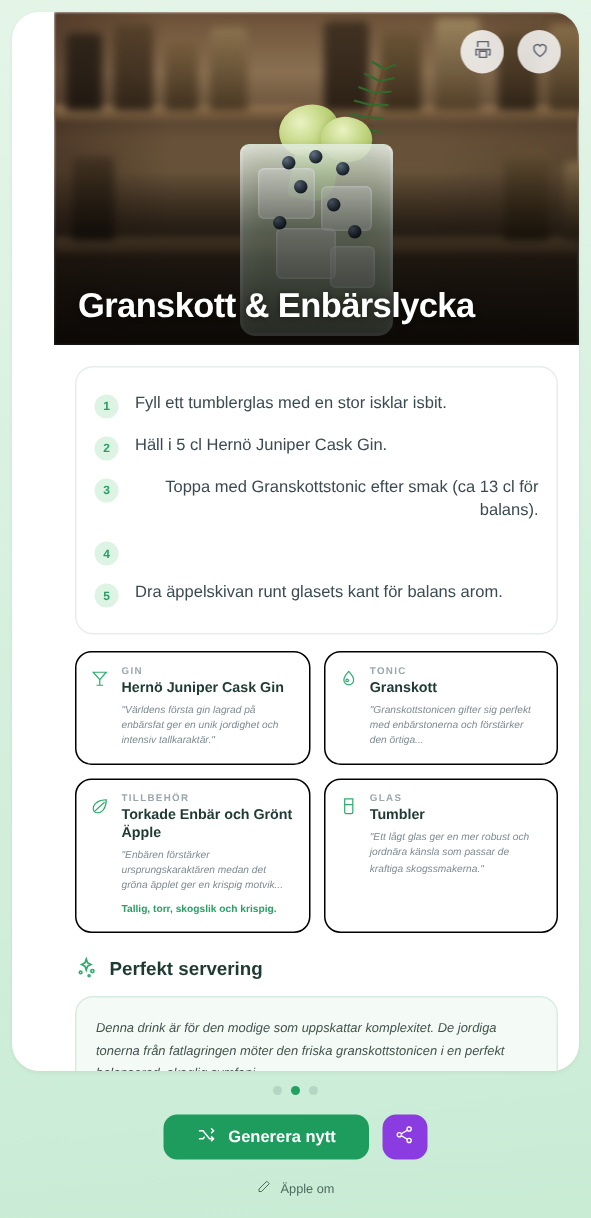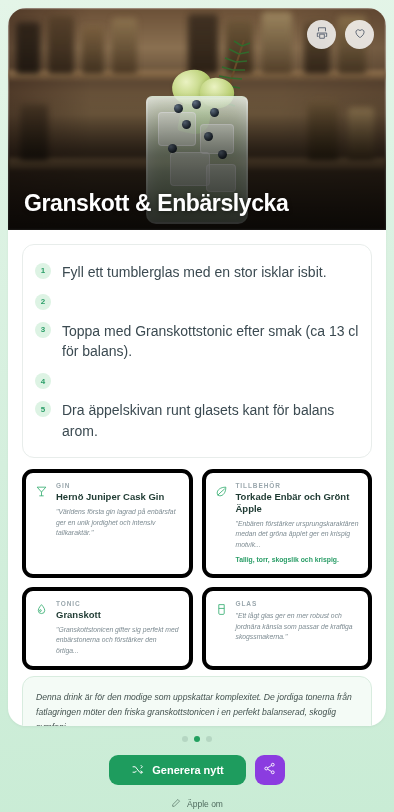--- a/index.html
+++ b/index.html
@@ -17,20 +17,21 @@
   
   .card {
     margin: 8px 8px 0 8px;
     background: #ffffff;
     border-radius: 18px;
     overflow: hidden;
     flex: 1 1 auto;
     min-height: 0;
     display: flex; flex-direction: column;
     box-shadow: 0 1px 3px rgba(0,0,0,.05);
+    padding-left: 28px;
   }
 
   
   .hero {
     position: relative;
     height: 222px;
     flex: 0 0 222px;
     overflow: hidden;
   }
   .hero-img { position: absolute; inset: 0; }
@@ -143,26 +144,26 @@
   }
   .step { display: flex; align-items: flex-start; gap: 11px; padding: 5.5px 0; }
   .step-num {
     flex: 0 0 auto;
     width: 16px; height: 16px; border-radius: 50%;
     background: #ddf3e4; color: #2b9e68;
     font-size: 8px; font-weight: bold;
     display: flex; align-items: center; justify-content: center;
     margin-top: 1px;
   }
-  .step-txt { font-size: 14px; color: #3b4a51; line-height: 1.45; }
+  .step-txt { font-size: 11px; color: #3b4a51; line-height: 1.45; text-align: right; }
 
   
   .grid { display: grid; grid-template-columns: 1fr 1fr; gap: 9px; margin-top: 11px; }
   .ing {
-    border: 4px solid #000000; border-radius: 11px;
+    border: 1px solid #000000; border-radius: 11px;
     padding: 9px 9px 10px 9px;
     display: flex; gap: 7px;
   }
   .ing-ico { flex: 0 0 14px; padding-top: 2px; }
   .ing-ico svg { width: 13px; height: 13px; stroke: #2fab6d; fill: none; stroke-width: 1.5; }
   .ing-kicker {
     font-size: 6.5px; letter-spacing: .9px; font-weight: bold;
     color: #9aa7ad; text-transform: uppercase;
   }
   .ing-name { font-size: 9.5px; font-weight: bold; color: #1e3a32; margin-top: 2px; line-height:1.25; }
@@ -178,21 +179,21 @@
   
   .serve-box {
     margin-top: 6px;
     border: 1px solid #d8ecdf; border-radius: 12px;
     background: #f4fbf6;
     padding: 13px 13px;
   }
   .serve-txt { font-size: 8.6px; font-style: italic; color: #43524f; line-height: 1.75; }
 
   
-  .footer { flex: 0 0 auto; padding: 10px 0 2px 0; }
+  .footer { flex: 0 0 auto; padding: 10px 0 14px 0; }
   .dots { display: flex; gap: 6px; justify-content: center; margin-bottom: 13px; }
   .dot { width: 6px; height: 6px; border-radius: 50%; background: #b5d6c2; }
   .dot.active { background: #22a05f; }
   .actions { display: flex; gap: 9px; justify-content: center; align-items: center; }
   .btn-primary {
     background: #1e9c5e; color: #fff;
     border: none; border-radius: 9px;
     height: 30px; padding: 0 22px;
     font-size: 11px; font-weight: bold;
     display: flex; align-items: center; gap: 8px;
@@ -293,20 +294,21 @@
   <div class="body">
 
 
     <div class="steps">
       <div class="step">
         <span class="step-num">1</span>
         <span class="step-txt">Fyll ett tumblerglas med en stor isklar isbit.</span>
       </div>
       <div class="step">
         <span class="step-num">2</span>
+        <span class="step-txt">Häll i 5 cl Hernö Juniper Cask Gin.</span>
       </div>
       <div class="step">
         <span class="step-num">3</span>
         <span class="step-txt">Toppa med Granskottstonic efter smak (ca 13 cl för balans).</span>
       </div>
       <div class="step">
         <span class="step-num">4</span>
       </div>
       <div class="step">
         <span class="step-num">5</span>
@@ -320,20 +322,34 @@
         <span class="ing-ico">
           <svg viewBox="0 0 24 24">
               <path d="M4 4h16l-8 9z"></path>
               <path d="M12 13v7M8 20h8"></path>
             </svg>
         </span>
         <div>
           <div class="ing-kicker">GIN</div>
           <div class="ing-name">Hernö Juniper Cask Gin</div>
           <div class="ing-desc">"Världens första gin lagrad på enbärsfat ger en unik jordighet och intensiv tallkaraktär."</div>
+        </div>
+      </div>
+
+      <div class="ing">
+        <span class="ing-ico">
+          <svg viewBox="0 0 24 24">
+              <path d="M12 3s6 6.5 6 10.5A6 6 0 0 1 6 13.5C6 9.5 12 3 12 3z"></path>
+              <circle cx="10" cy="14" r="1.6"></circle>
+            </svg>
+        </span>
+        <div>
+          <div class="ing-kicker">TONIC</div>
+          <div class="ing-name">Granskott</div>
+          <div class="ing-desc">"Granskottstonicen gifter sig perfekt med enbärstonerna och förstärker den örtiga...</div>
         </div>
       </div>
 
       <div class="ing">
         <span class="ing-ico">
           <svg viewBox="0 0 24 24">
               <path d="M20 4C10 4 4 9 4 15a5 5 0 0 0 5 5c6 0 11-6 11-16z"></path>
               <path d="M5 19C9 15 13 11 18 7"></path>
             </svg>
         </span>
@@ -341,46 +357,44 @@
           <div class="ing-kicker">TILLBEHÖR</div>
           <div class="ing-name">Torkade Enbär och Grönt Äpple</div>
           <div class="ing-desc">"Enbären förstärker ursprungskaraktären medan det gröna äpplet ger en krispig motvik...</div>
           <div class="ing-tag">Tallig, torr, skogslik och krispig.</div>
         </div>
       </div>
 
       <div class="ing">
         <span class="ing-ico">
           <svg viewBox="0 0 24 24">
-              <path d="M12 3s6 6.5 6 10.5A6 6 0 0 1 6 13.5C6 9.5 12 3 12 3z"></path>
-              <circle cx="10" cy="14" r="1.6"></circle>
-            </svg>
-        </span>
-        <div>
-          <div class="ing-kicker">TONIC</div>
-          <div class="ing-name">Granskott</div>
-          <div class="ing-desc">"Granskottstonicen gifter sig perfekt med enbärstonerna och förstärker den örtiga...</div>
-        </div>
-      </div>
-
-      <div class="ing">
-        <span class="ing-ico">
-          <svg viewBox="0 0 24 24">
               <path d="M7 3h10v16a2 2 0 0 1-2 2H9a2 2 0 0 1-2-2z"></path>
               <path d="M7 10h10"></path>
             </svg>
         </span>
         <div>
           <div class="ing-kicker">GLAS</div>
+          <div class="ing-name">Tumbler</div>
           <div class="ing-desc">"Ett lågt glas ger en mer robust och jordnära känsla som passar de kraftiga skogssmakerna."</div>
         </div>
       </div>
 
     </div>
 
+    <div class="sec-head" style="margin-top:16px;">
+      <span class="sico">
+        <svg viewBox="0 0 24 24" stroke="none" fill="#2fab6d">
+          <path d="M12 2l1.4 4.2L17 8l-3.6 1.8L12 14l-1.4-4.2L7 8l3.6-1.8z"></path>
+          <circle cx="18.5" cy="15" r="1.7"></circle>
+            <circle cx="6" cy="16.5" r="1.4"></circle>
+            <circle cx="15" cy="20" r="1.1"></circle>
+        </svg>
+      </span>
+      <span class="sec-title">Perfekt servering</span>
+    </div>
 
     <div class="serve-box">
       <div class="serve-txt">Denna drink är för den modige som uppskattar komplexitet. De jordiga tonerna från fatlagringen möter den friska granskottstonicen i en perfekt balanserad, skoglig symfoni.</div>
     </div>
 
   </div>
 </div>
 
 <div class="footer">
   <div class="dots">

